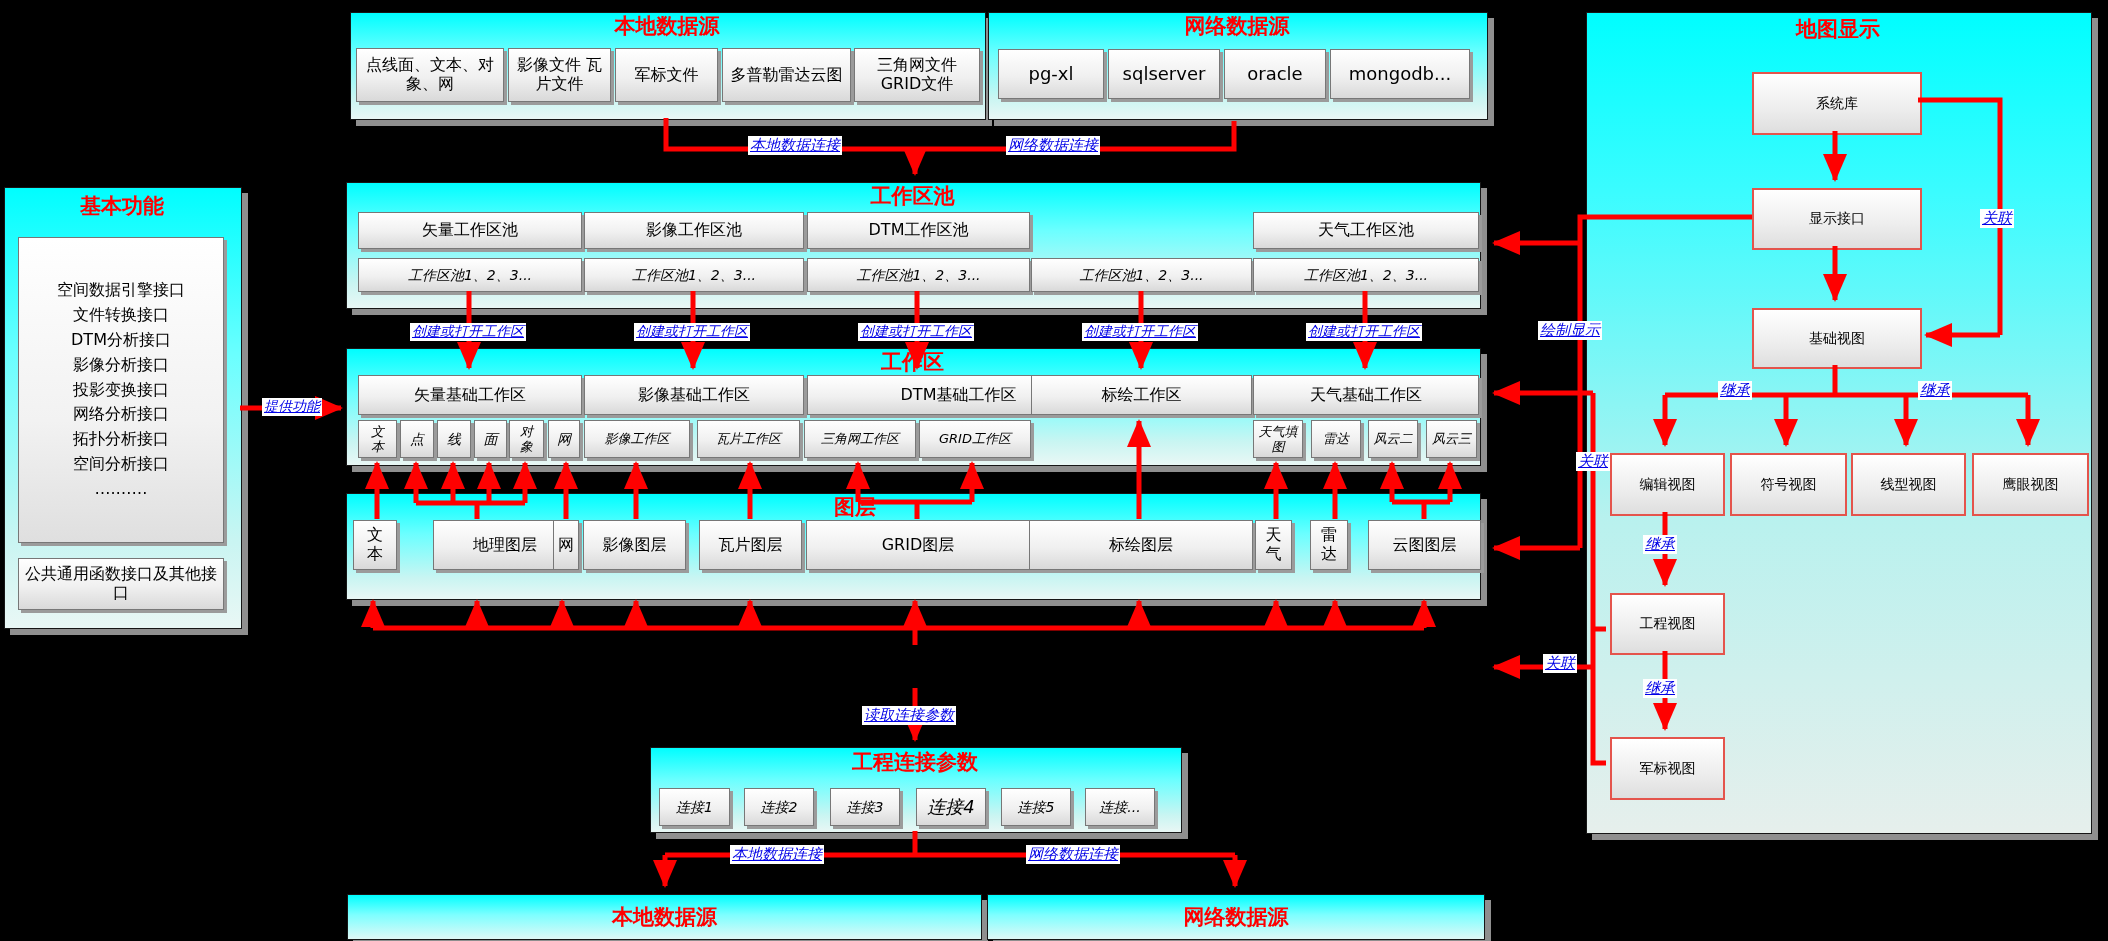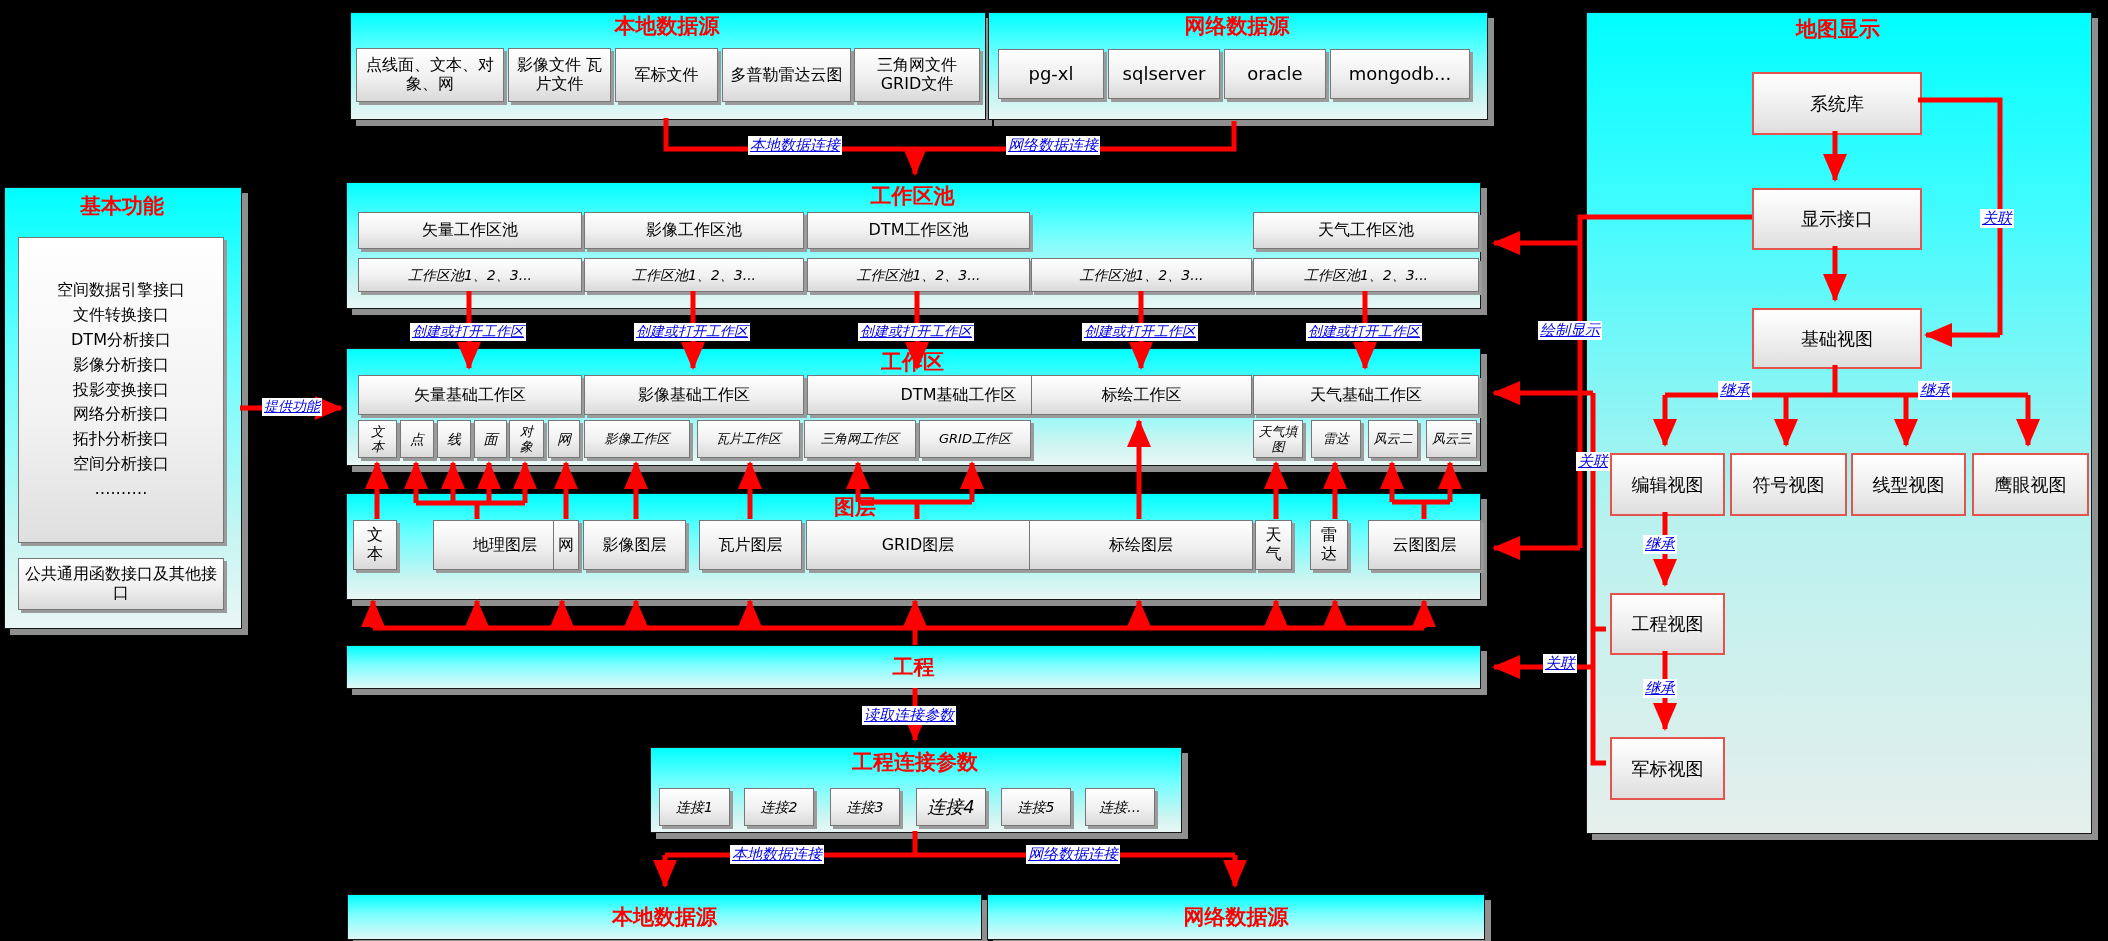--- a/index.html
+++ b/index.html
@@ -19,21 +19,21 @@
   .box{position:absolute;z-index:20;border:1px solid #777;
        background:linear-gradient(180deg,#ffffff 0%,#f0f0f0 55%,#d9d9d9 100%);
        box-shadow:3px 3px 0 #9b9b9b;
        display:flex;align-items:center;justify-content:center;text-align:center;
        color:#000;font-size:16px;line-height:1.18;}
   .it{font-style:italic;}
   .sm{font-size:13px;}
   .rbox{position:absolute;z-index:20;border:2px solid #e4544c;
         background:linear-gradient(180deg,#ffffff 0%,#ededed 60%,#dedede 100%);
         display:flex;align-items:center;justify-content:center;text-align:center;
-        color:#000;font-size:18px;}
+        color:#000;font-size:14px;}
   .lbl{position:absolute;z-index:60;background:#fff;color:#0000e6;font-style:italic;
        text-decoration:underline;font-size:15px;white-space:nowrap;padding:0 2px;line-height:1.25;}
   .vert{width:1.08em;word-break:break-all;margin:0 auto;}
   .list{position:absolute;z-index:20;border:1px solid #777;
         background:linear-gradient(180deg,#ffffff 0%,#f2f2f2 60%,#dfdfdf 100%);
         box-shadow:3px 3px 0 #9b9b9b;display:flex;flex-direction:column;
         align-items:center;justify-content:center;text-align:center;color:#000;
         font-size:16px;line-height:1.55;}
   svg.ar{position:absolute;left:0;top:0;z-index:45;pointer-events:none;}
 </style>
@@ -53,21 +53,20 @@
 
   <div class="panel" style="left:346px;top:182px;width:1133px;height:125px;"></div>
   <div class="ttl" style="left:346px;top:185px;width:1133px;">工作区池</div>
 
   <div class="panel" style="left:346px;top:348px;width:1133px;height:116px;"></div>
   <div class="ttl" style="left:346px;top:351px;width:1133px;">工作区</div>
 
   <div class="panel" style="left:346px;top:493px;width:1133px;height:105px;"></div>
   <div class="ttl" style="left:760px;top:496px;width:190px;">图层</div>
 
-  <div class="bar" style="left:346px;top:645px;width:1133px;height:42px;">工程</div>
 
   <div class="panel" style="left:650px;top:747px;width:530px;height:84px;"></div>
   <div class="ttl" style="left:650px;top:751px;width:530px;">工程连接参数</div>
 
   <div class="bar" style="left:347px;top:894px;width:633px;height:44px;">本地数据源</div>
   <div class="bar" style="left:987px;top:894px;width:496px;height:44px;">网络数据源</div>
 
   <div class="rpanel" style="left:1586px;top:12px;width:504px;height:820px;"></div>
   <div class="ttl" style="left:1586px;top:18px;width:504px;">地图显示</div>
 

